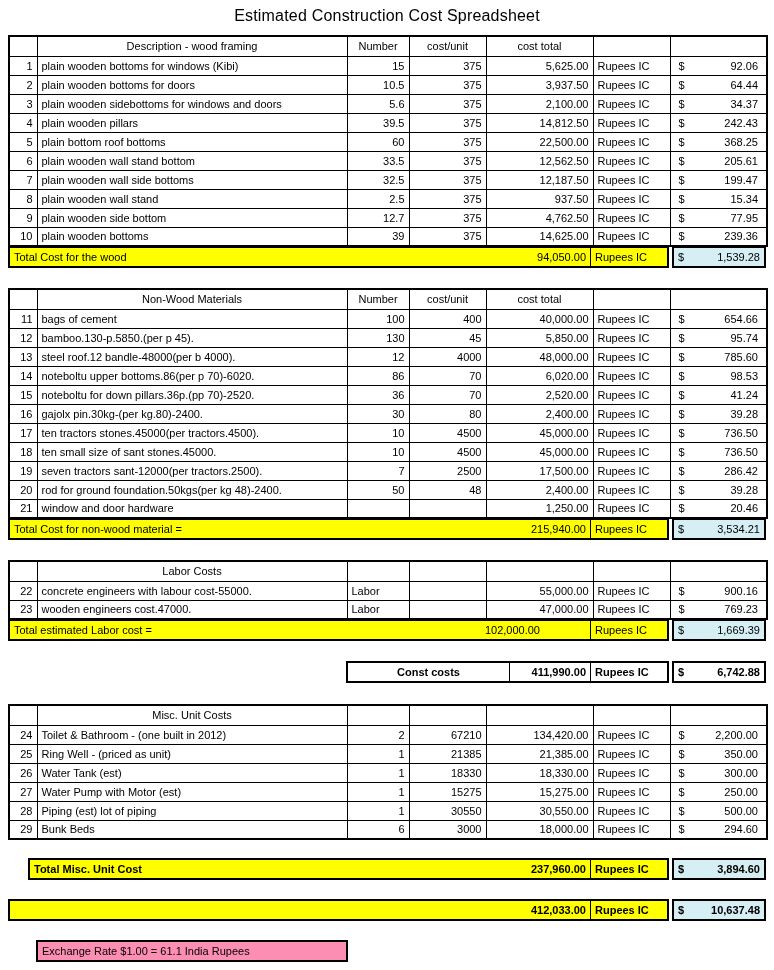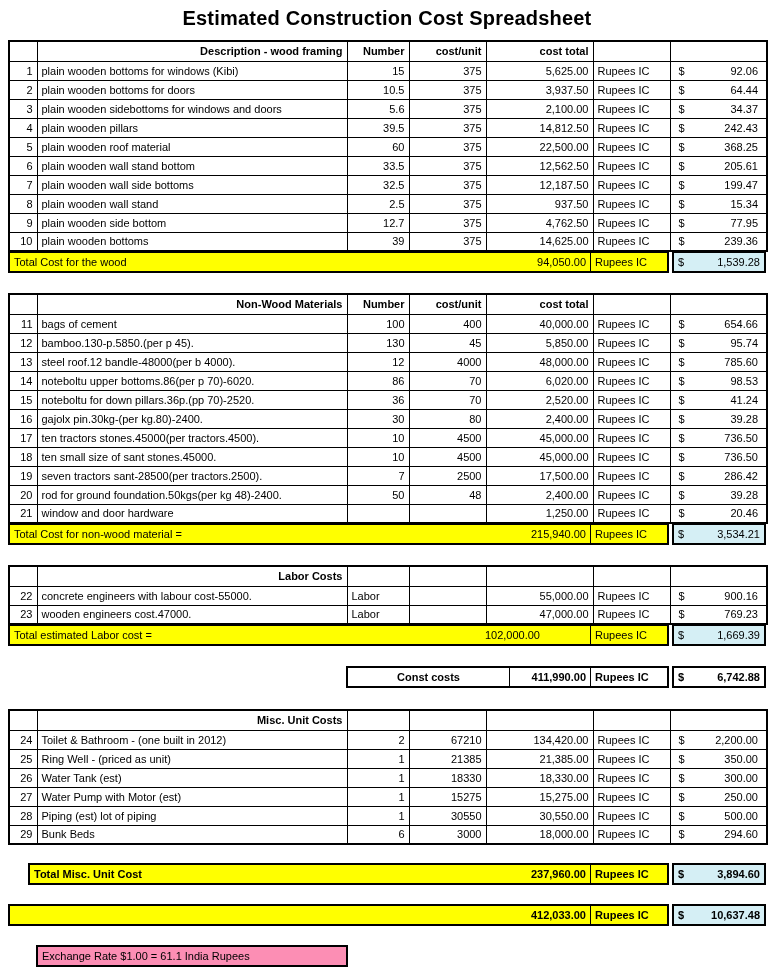--- a/index.html
+++ b/index.html
@@ -5,22 +5,22 @@
   * { box-sizing: border-box; }
   html, body { margin: 0; padding: 0; background: #ffffff; }
   body {
     width: 774px;
     font-family: "Liberation Sans", "DejaVu Sans", sans-serif;
     font-size: 11px;
     color: #000;
   }
   .sheet { width: 758px; margin: 0 auto; padding-top: 5px; }
   h1.title {
-    font-size: 20px;
-    font-weight: 700;
+    font-size: 16px;
+    font-weight: 400;
     text-align: center;
     margin: 2px 0 10px 0;
     letter-spacing: 0.2px;
   }
   .section { margin-bottom: 20px; }
   #mount-misc { margin-bottom: 18px; margin-top: 21px; }
   #mount-misc-total { margin-bottom: 19px; padding-left: 20px; }
   #mount-project-total { margin-bottom: 19px; }
 
   table.grid {
@@ -30,21 +30,21 @@
     border: 2px solid #000;
   }
   table.grid th, table.grid td {
     border: 1px solid #000;
     height: 19px;
     padding: 0 4px;
     overflow: hidden;
     white-space: nowrap;
     font-size: 11px;
   }
-  table.grid th { height: 20px; font-weight: bold; text-align: right; }
+  table.grid th { height: 20px; font-weight: normal; text-align: center; }
   td.rownum { text-align: right; padding-right: 5px; }
   td.desc { text-align: left; }
   td.right { text-align: right; }
   td.left { text-align: left; }
   td.currency { text-align: left; }
   td.usd-cell { padding: 0; }
   .usd-flex { display: flex; justify-content: space-between; padding: 0 4px; }
 
   .bar-row { display: flex; align-items: stretch; justify-content: center; }
   .bar-row.attached { margin-top: -1px; }
@@ -162,21 +162,21 @@
             <td class="currency">Rupees IC</td>
             <td class="usd-cell">
               <div class="usd-flex">
                 <span>$</span>
                 <span>242.43</span>
               </div>
             </td>
           </tr>
           <tr>
             <td class="rownum">5</td>
-            <td class="desc">plain wooden roof material</td>
+            <td class="desc">plain bottom roof bottoms</td>
             <td class="right">60</td>
             <td class="right">375</td>
             <td class="right">22,500.00</td>
             <td class="currency">Rupees IC</td>
             <td class="usd-cell">
               <div class="usd-flex">
                 <span>$</span>
                 <span>368.25</span>
               </div>
             </td>
@@ -396,21 +396,21 @@
             <td class="currency">Rupees IC</td>
             <td class="usd-cell">
               <div class="usd-flex">
                 <span>$</span>
                 <span>736.50</span>
               </div>
             </td>
           </tr>
           <tr>
             <td class="rownum">19</td>
-            <td class="desc">seven tractors sant-28500(per tractors.2500).</td>
+            <td class="desc">seven tractors sant-12000(per tractors.2500).</td>
             <td class="right">7</td>
             <td class="right">2500</td>
             <td class="right">17,500.00</td>
             <td class="currency">Rupees IC</td>
             <td class="usd-cell">
               <div class="usd-flex">
                 <span>$</span>
                 <span>286.42</span>
               </div>
             </td>

